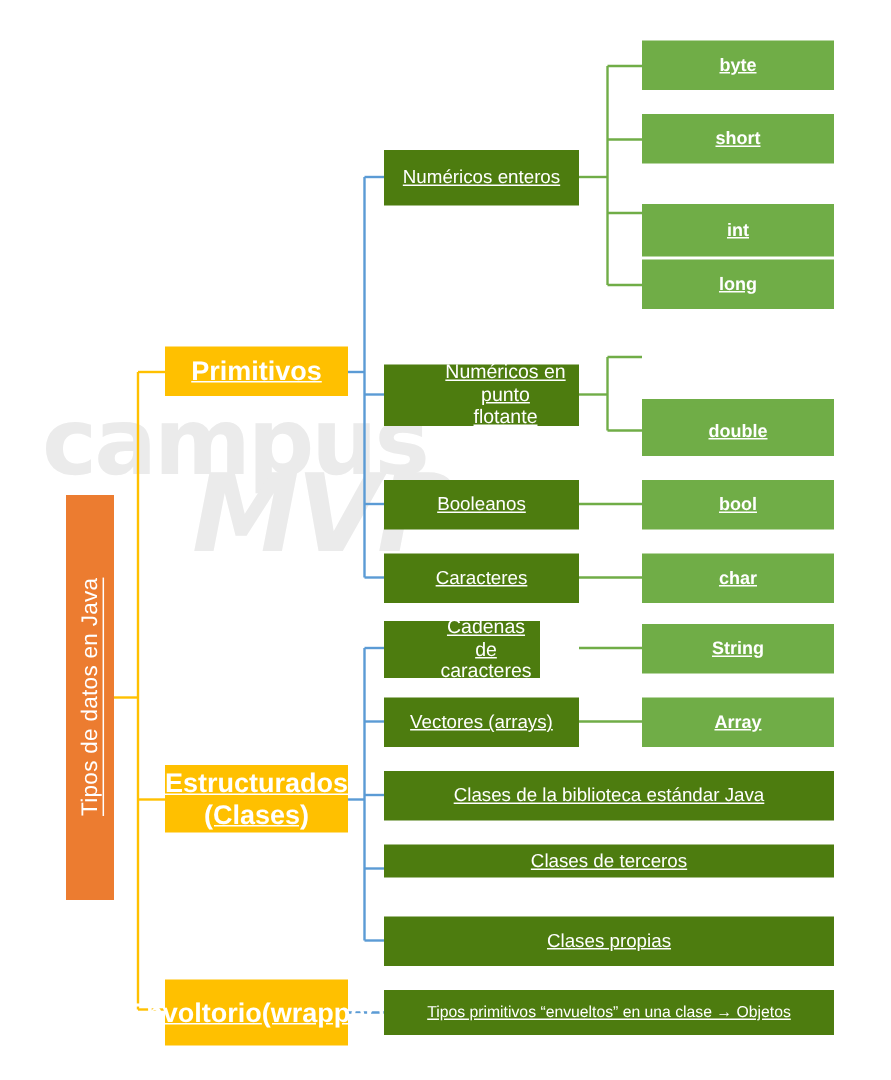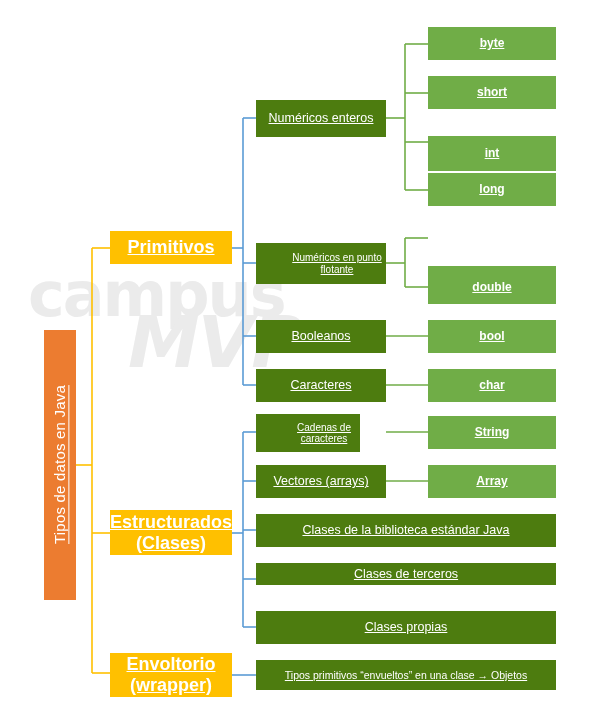--- a/index.html
+++ b/index.html
@@ -50,21 +50,21 @@
   }
   .node.cat{
     background:#ffc000;
     font-weight:bold;
     font-size:18px;
   }
   .node.blue{
     background:#4d7c0f;
     font-size:12.5px;
   }
-  .node.blue.small{font-size:10px;padding-left:36px;}
+  .node.blue.small{font-size:13px;padding-left:36px;}
   .node.green{
     background:#70ad47;
     font-weight:bold;
     font-size:12px;
   }
 </style>
 </head>
 <body>
 
 <div id="diagram">
@@ -142,21 +142,21 @@
 
   <div class="node root" style="left:44px;top:330px;width:32px;height:270px;">Tipos de datos en Java</div>
 
   <div class="node cat" style="left:110px;top:231px;width:122px;height:33px;">Primitivos</div>
 
   <div class="node cat" style="left:110px;top:510px;width:122px;height:45px;flex-direction:column;">
     <span>Estructurados</span>
     <span>(Clases)</span>
   </div>
 
-  <div class="node cat" style="left:110px;top:653px;width:122px;height:44px;flex-direction:column;">
+  <div class="node cat" style="left:110px;top:653px;width:122px;height:44px;flex-direction:row;">
     <span>Envoltorio</span>
     <span>(wrapper)</span>
   </div>
 
   <div class="node blue" style="left:256px;top:100px;width:130px;height:37px;">Numéricos enteros</div>
 
   <div class="node blue small" style="left:256px;top:243px;width:130px;height:41px;flex-direction:column;">
     <span>Numéricos en punto</span>
     <span>flotante</span>
   </div>

